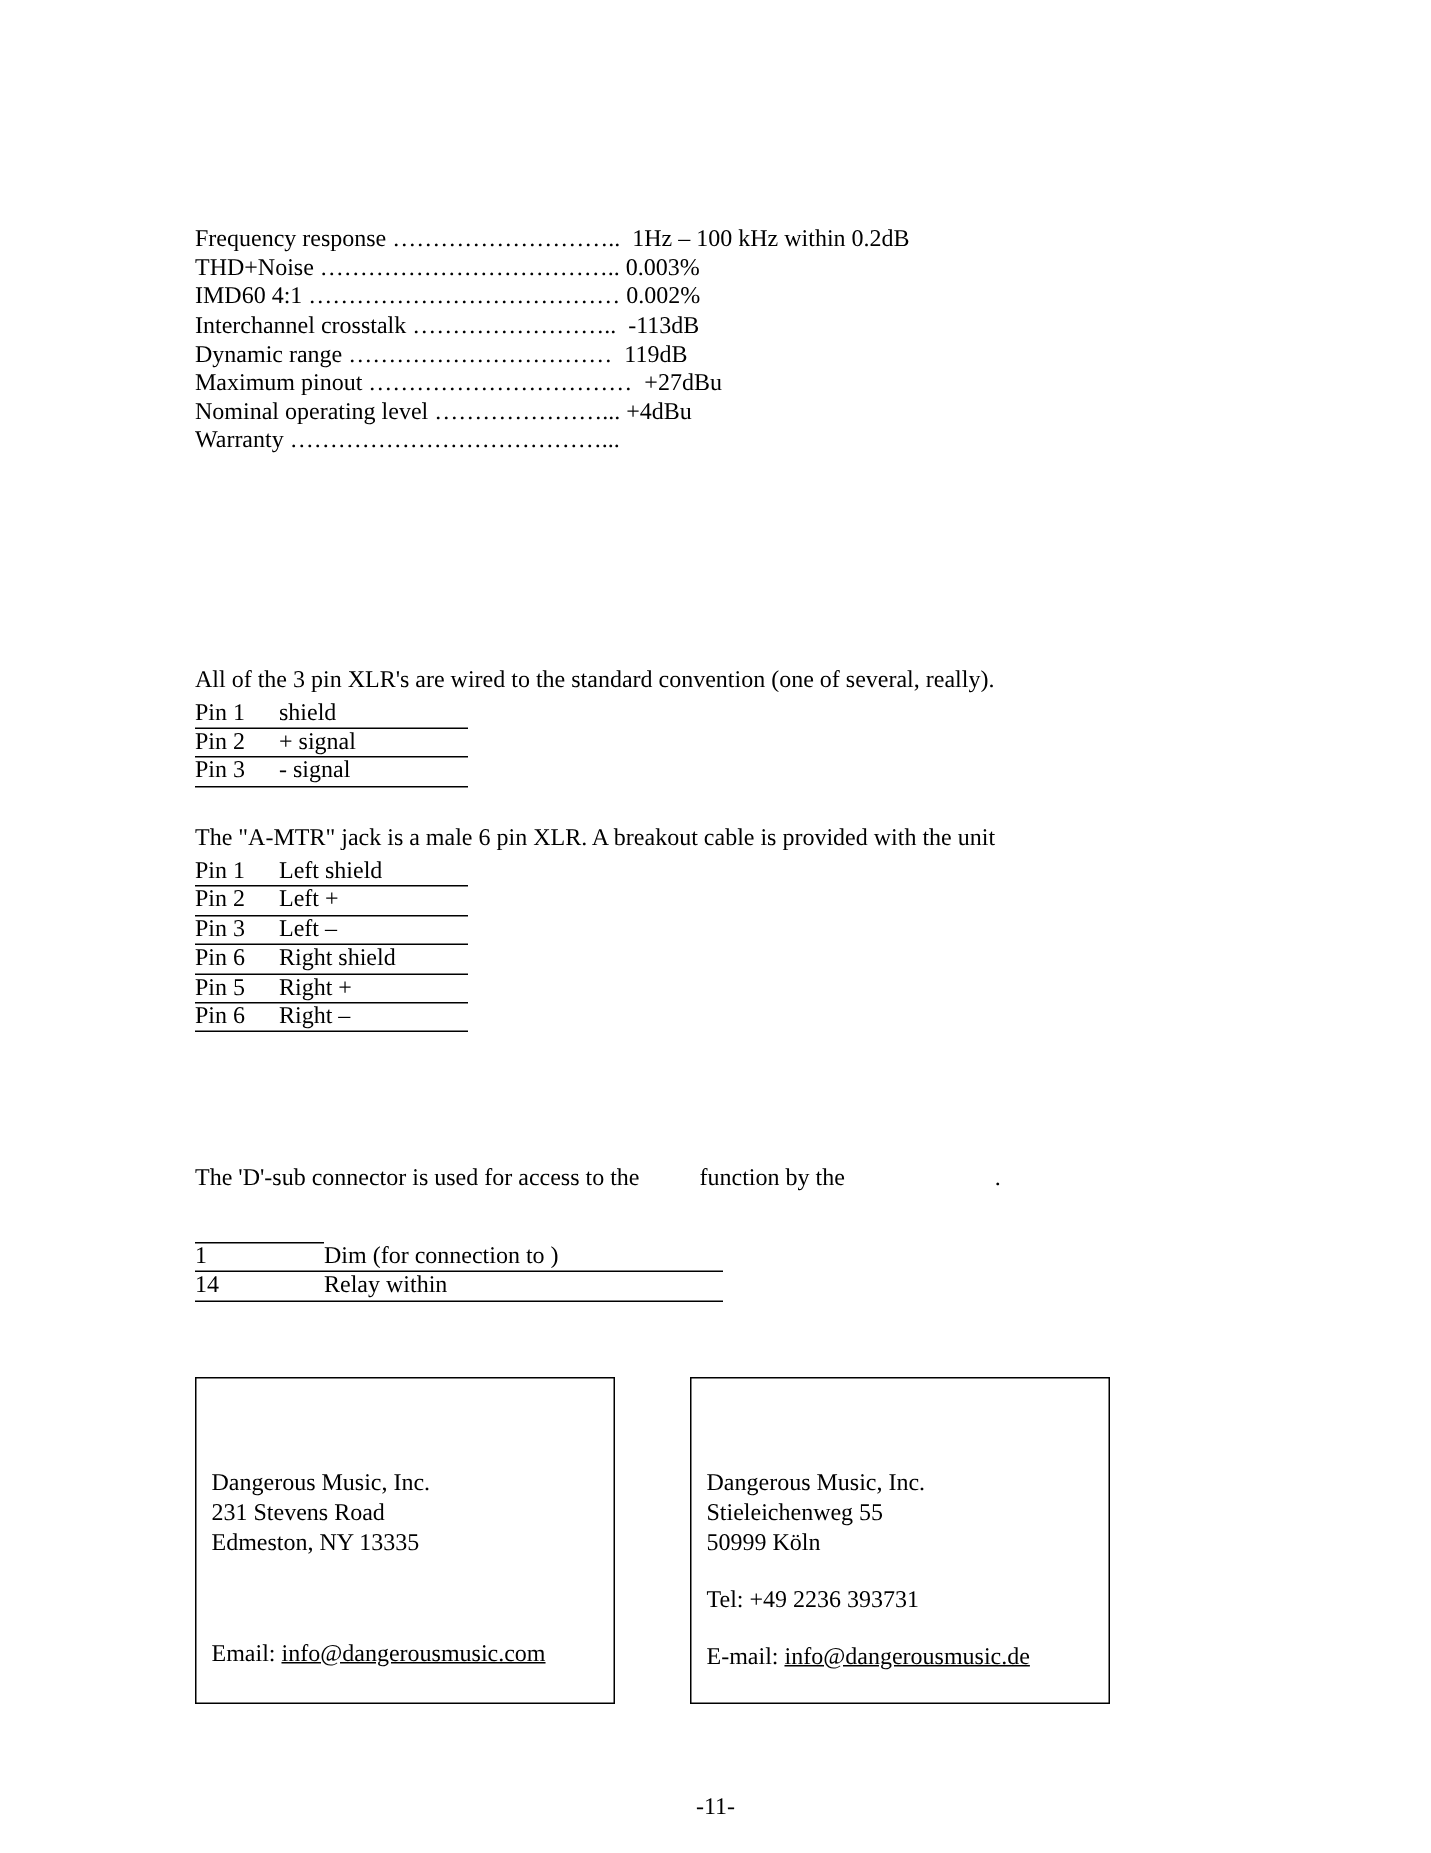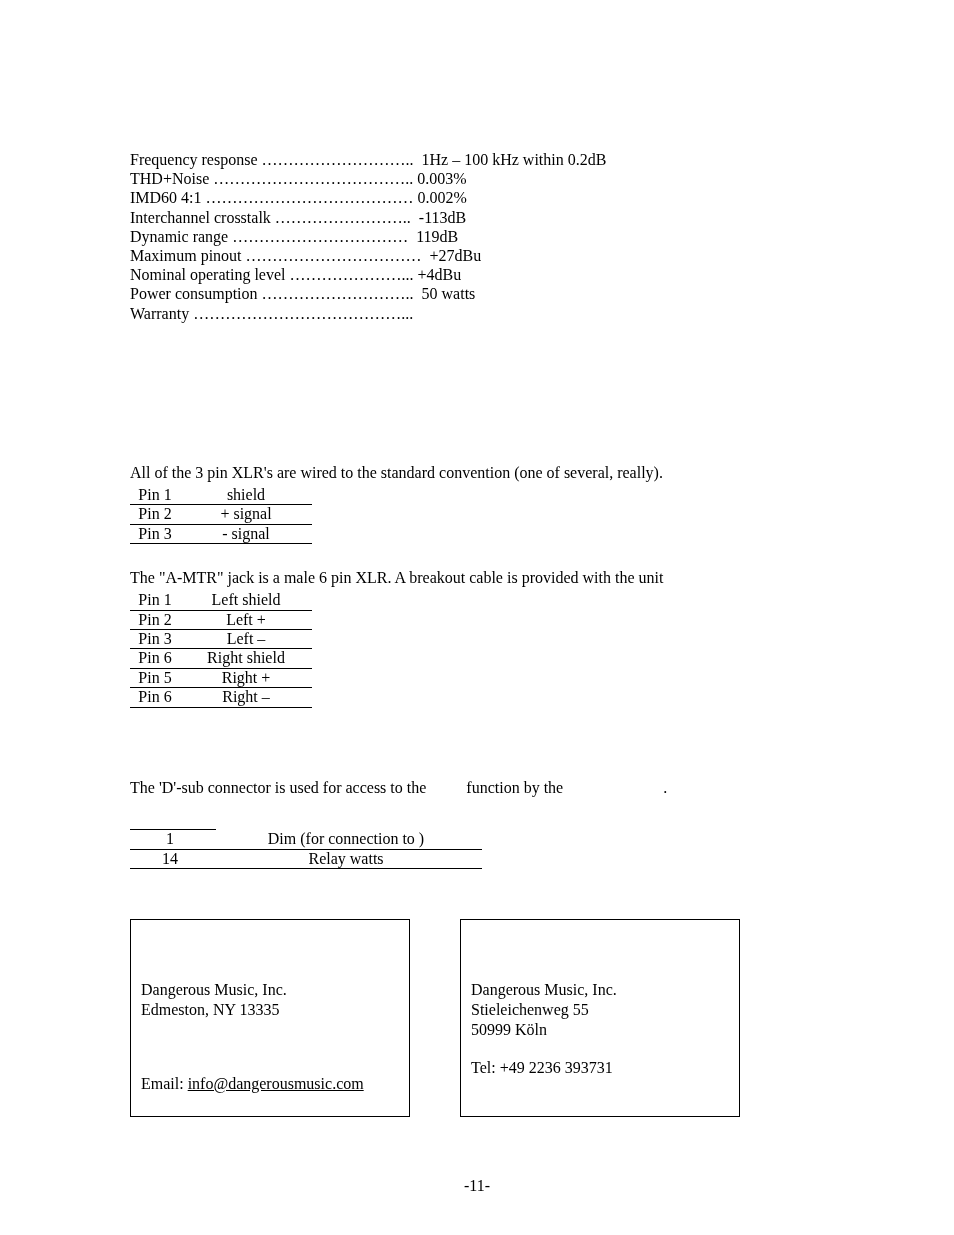--- a/index.html
+++ b/index.html
@@ -27,21 +27,20 @@
     white-space: pre;
   }
   .spec-value {
     white-space: pre;
   }
   .pin-section {
     margin-bottom: 24px;
   }
   .pin-table {
     border-collapse: collapse;
-    text-align: center;
   }
   .pin-table td {
     border-bottom: 1px solid #000;
     padding: 0 6px 0 0;
     line-height: 1.15;
     vertical-align: bottom;
   }
   .pin-table td.pin-col {
     width: 50px;
   }
@@ -104,24 +103,20 @@
       <span class="spec-label">Dynamic range ……………………………  </span>
       <span class="spec-value">119dB</span>
     </div>
     <div class="spec-row">
       <span class="spec-label">Maximum pinout ……………………………  </span>
       <span class="spec-value">+27dBu</span>
     </div>
     <div class="spec-row">
       <span class="spec-label">Nominal operating level …………………... </span>
       <span class="spec-value">+4dBu</span>
-    </div>
-    <div class="spec-row">
-      <span class="spec-label">Power consumption ………………………..  </span>
-      <span class="spec-value">50 watts</span>
     </div>
     <div class="spec-row">
       <span class="spec-label">Warranty …………………………………...</span>
       <span class="spec-value"></span>
     </div>
   </div>
 
   <div class="pin-section">
     <p class="para">All of the 3 pin XLR's are wired to the standard convention (one of several, really).</p>
     <table class="pin-table">
@@ -167,58 +162,62 @@
         <td class="val-col">Right +</td>
       </tr>
       <tr>
         <td class="pin-col">Pin 6</td>
         <td class="val-col">Right –</td>
       </tr>
     </tbody>
       </table>
   </div>
 
-  <div class="pin-section" style="margin-top:70px;">
+  <div class="pin-section" style="margin-top:88px;">
     <p class="para">
       <span>The 'D'-sub connector is used for access to the </span><span style="white-space:pre">         function by the </span><span style="white-space:pre">                        .</span>
     </p>
     <table class="pin-table dsub-table" style="margin-top:14px;">
       <tbody>
           <tr>
         <td class="pin-col" style="width:80px;">&nbsp;</td>
         <td style="border-bottom:none;"></td>
       </tr>
       <tr>
         <td style="width:80px;">1</td>
         <td class="val-col-wide">Dim (for connection to        )</td>
       </tr>
       <tr>
         <td style="width:80px;">14</td>
-        <td class="val-col-wide">Relay watts</td>
+        <td class="val-col-wide">Relay within</td>
       </tr>
     </tbody>
       </table>
   </div>
 
   <div class="contact-row">
     <div class="contact-box">
       <div>Dangerous Music, Inc.</div>
+      <div>231 Stevens Road</div>
       <div>Edmeston, NY 13335</div>
       <div class="gap1"></div>
       <div class="gap2"></div>
       <div>
         <span>Email:  </span><a class="mail" href="#">info@dangerousmusic.com</a>
       </div>
     </div>
 
     <div class="contact-box">
       <div>Dangerous Music, Inc.</div>
       <div>Stieleichenweg 55</div>
       <div>50999 Köln</div>
       <div class="gap2"></div>
       <div>Tel: +49 2236 393731</div>
       <div class="gap2"></div>
+      <div>
+        <span>E-mail: </span><a class="mail" href="#">info@dangerousmusic.de</a>
+      </div>
     </div>
   </div>
 
   <div class="page-num">-11-</div>
 
 </div>
 
 </body></html>

